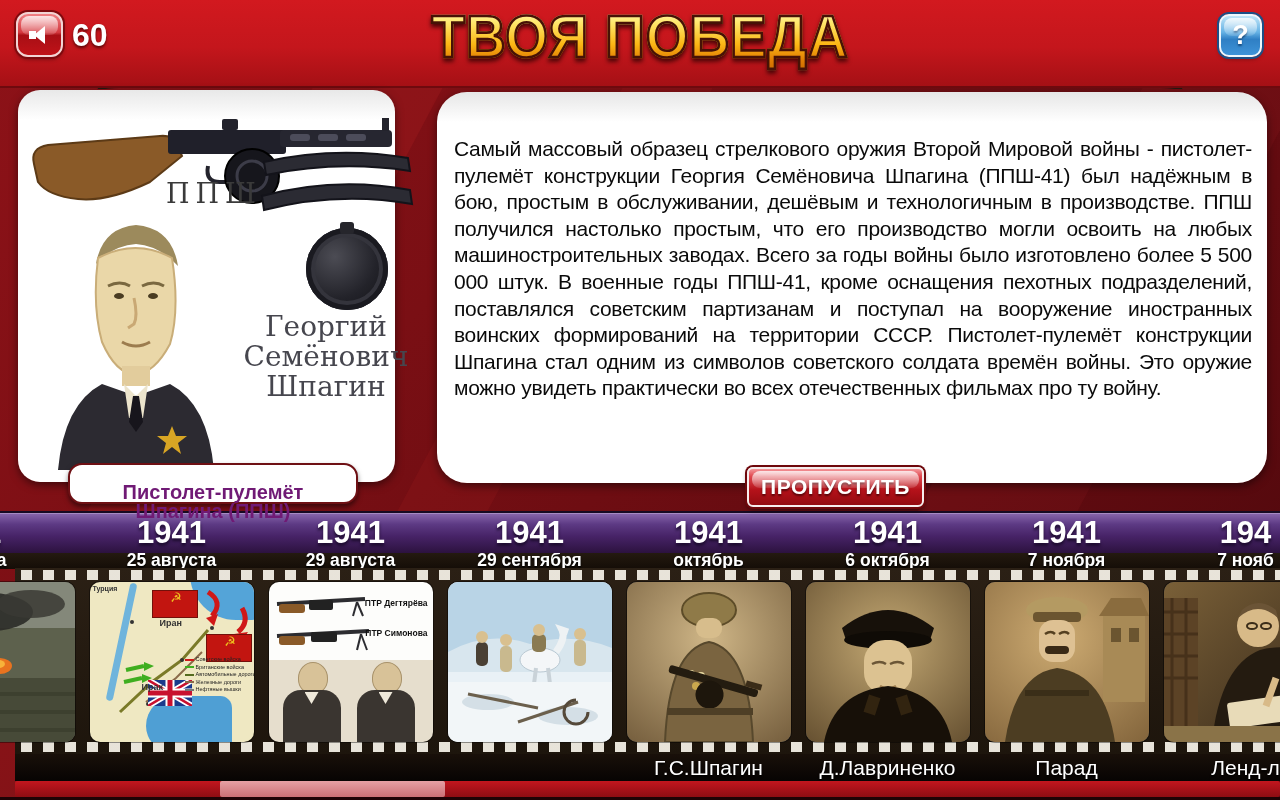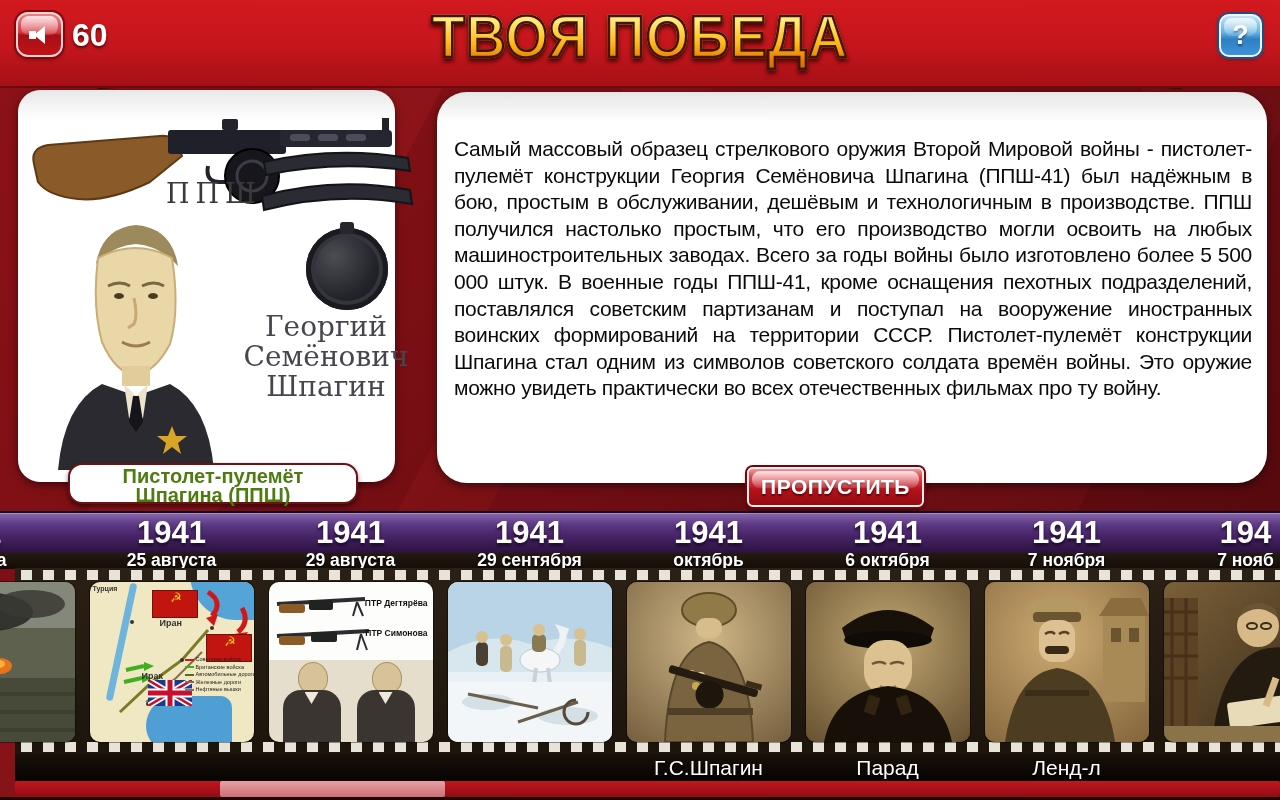--- a/index.html
+++ b/index.html
@@ -57,21 +57,21 @@
   .inventor-name{position:absolute;left:222px;top:222px;width:172px;text-align:center;
     font-family:"DejaVu Serif","Liberation Serif",serif;font-size:28px;line-height:30px;color:#46464e;}
   .drum-standalone{position:absolute;left:288px;top:138px;width:82px;height:82px;border-radius:50%;
     background:radial-gradient(circle at 35% 35%,#4c4c54 0%,#23232a 55%,#0f0f13 100%);
     box-shadow:inset 0 0 0 5px #1a1a20,inset 0 0 0 9px #34343c;}
   .drum-standalone::after{content:"";position:absolute;left:34px;top:-6px;width:14px;height:12px;
     background:#26262c;border-radius:3px;}
   .caption-pill{position:absolute;left:68px;top:463px;width:290px;height:41px;z-index:3;
     background:#fff;border:2px solid #6e1014;border-radius:14px;
     box-shadow:0 3px 5px rgba(0,0,0,.5);text-align:center;
-    font-size:20px;font-weight:bold;color:#4d7c0f;line-height:19px;padding-top:2px;box-sizing:border-box;}
+    font-size:20px;font-weight:bold;color:#701a75;line-height:19px;padding-top:18px;box-sizing:border-box;}
 
   
   .info-panel{position:absolute;left:437px;top:92px;width:830px;height:391px;z-index:1;
     background:linear-gradient(180deg,#e6e6e6 0,#ffffff 30px);border-radius:30px;
     box-shadow:0 3px 9px rgba(0,0,0,.5);}
   .info-panel p{margin:44px 15px 0 17px;font-size:21px;line-height:26.6px;letter-spacing:-.3px;
     text-align:justify;color:#0a0a0a;}
   .skip-btn{position:absolute;left:747px;top:467px;width:177px;height:40px;z-index:4;
     border:2px solid #f6eded;border-radius:6px;cursor:pointer;
     background:linear-gradient(180deg,#f4969a 0%,#e04950 20%,#b5121a 58%,#930b11 100%);
@@ -111,21 +111,21 @@
 
   
   .map{background:#efe8c2;}
   .map .sea-caspian{position:absolute;right:-10px;top:-8px;width:74px;height:46px;background:#54a4d8;border-radius:0 0 12px 46px;}
   .map .sea-gulf{position:absolute;right:22px;bottom:-10px;width:86px;height:56px;background:#4f9fd4;border-radius:46px 18px 0 40px;}
   .map .river{position:absolute;left:28px;top:0;width:7px;height:120px;background:#6fb4dc;border-radius:4px;transform:rotate(12deg);}
   .map .flag-ussr{position:absolute;width:46px;height:28px;background:#c21510;border:1px solid #72100a;
     color:#eec21e;font-size:13px;line-height:14px;padding-left:3px;box-sizing:border-box;}
   .map .f1{left:62px;top:8px;} .map .f2{right:2px;top:52px;}
   .map .country{position:absolute;font-size:7px;font-weight:bold;color:#333;}
-  .map .c0{left:3px;top:3px;} .map .c1{left:70px;top:36px;font-size:9px;} .map .c2{left:12px;top:89px;font-size:9px;padding-left:40px;}
+  .map .c0{left:3px;top:3px;} .map .c1{left:70px;top:36px;font-size:9px;} .map .c2{left:12px;top:100px;font-size:9px;padding-left:40px;}
   .map .legend{position:absolute;right:3px;top:74px;width:66px;}
   .map .legend div{display:flex;align-items:center;gap:2px;font-size:5.5px;color:#222;line-height:7.5px;white-space:nowrap;}
   .map .sw{display:inline-block;width:9px;height:2px;flex:0 0 9px;}
   .map .sw0{background:#d01818;} .map .sw1{background:#3fae1f;} .map .sw2{background:#556b1f;} .map .sw3{background:#8a6a4a;} .map .sw4{background:#777;}
   .map svg{position:absolute;left:0;top:0;}
 
   
   .ptr{background:linear-gradient(180deg,#fdfdfb 0 78px,#e6decd 78px 100%);}
   .ptr .rifle-label{position:absolute;right:5px;font-size:8.5px;font-weight:bold;color:#111;text-align:center;}
   .ptr .rl1{top:16px;} .ptr .rl2{top:46px;}
@@ -475,20 +475,21 @@
     </div>
   </div>
 
   <div class="captions-bar"></div>
   <div class="captions-row">
     <div class="cell caption"></div>
     <div class="cell caption"></div>
     <div class="cell caption"></div>
     <div class="cell caption"></div>
     <div class="cell caption">Г.С.Шпагин</div>
+    <div class="cell caption">Д.Лавриненко</div>
     <div class="cell caption">Парад</div>
     <div class="cell caption">Ленд-л</div>
   </div>
 
   <div class="scrollbar">
     <div class="scroll-thumb"></div>
   </div>
   <div class="bottom-edge"></div>
 </div>
 

